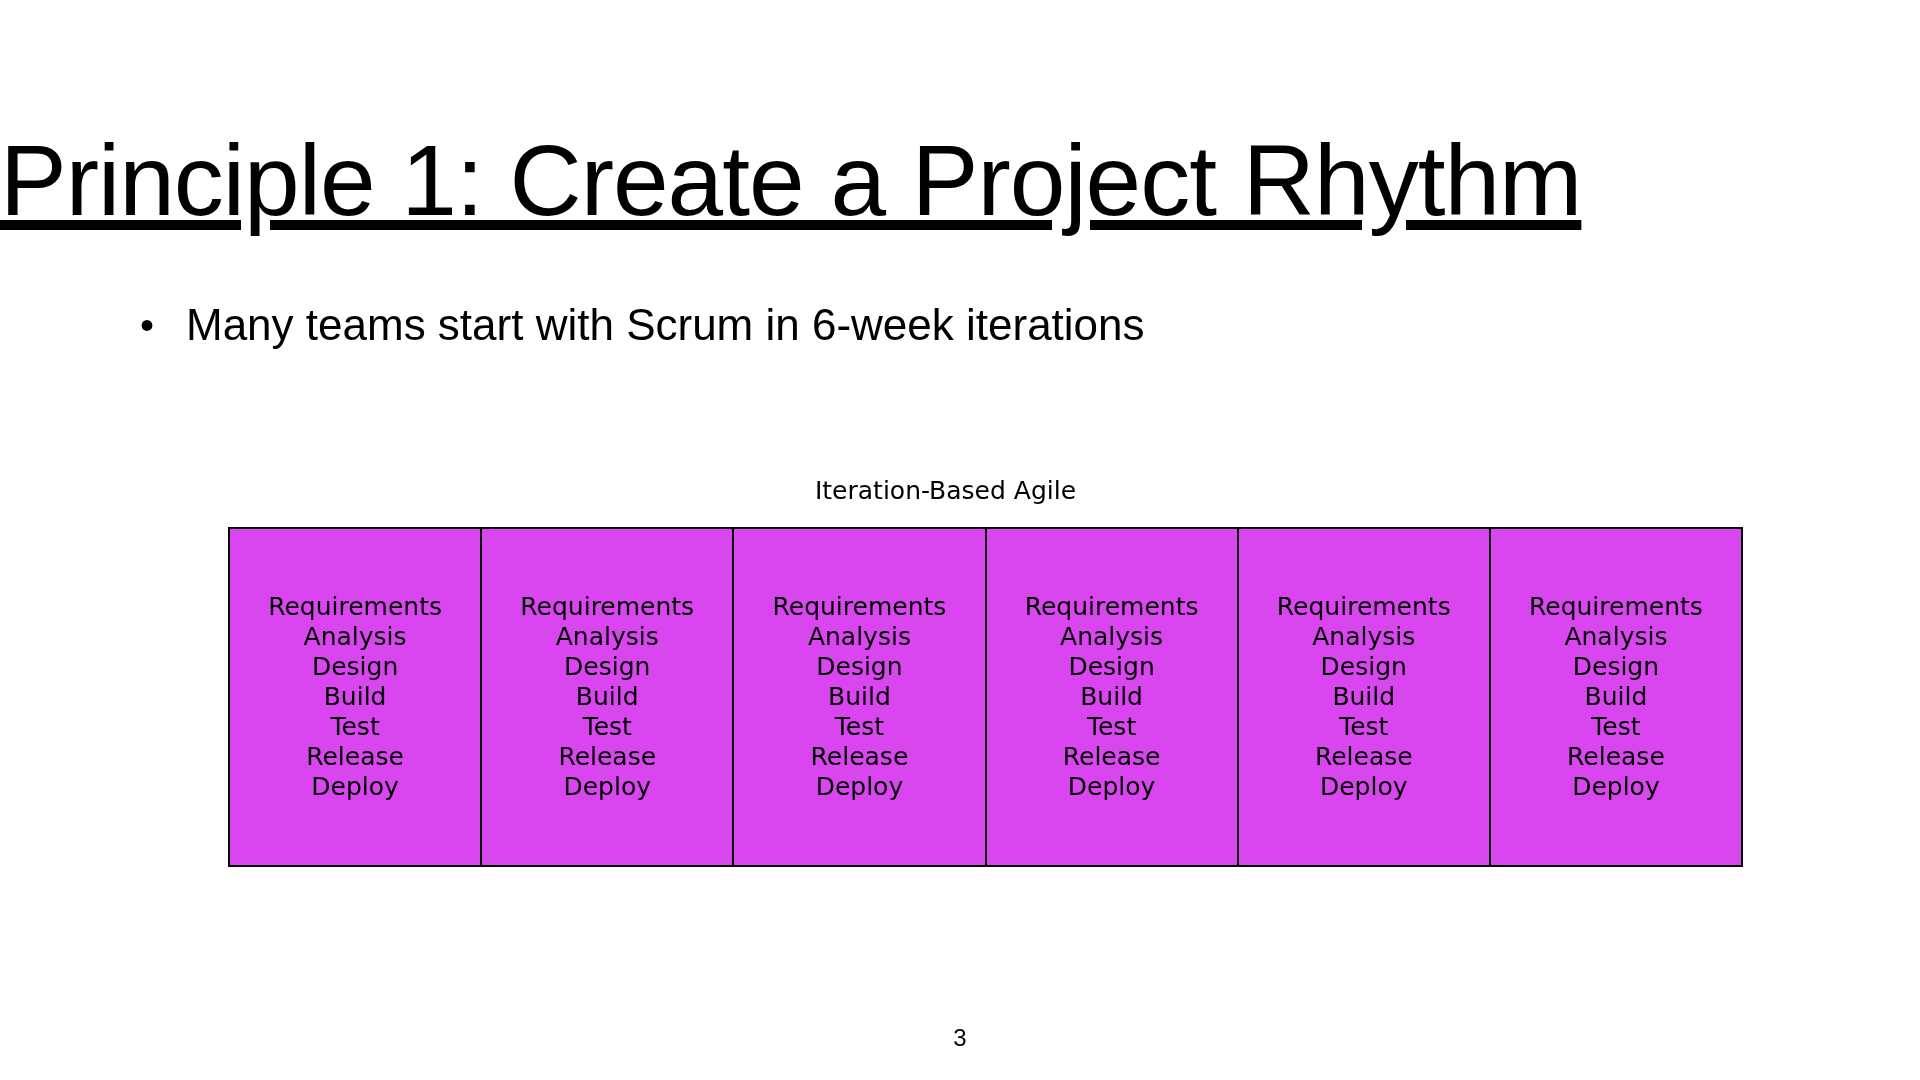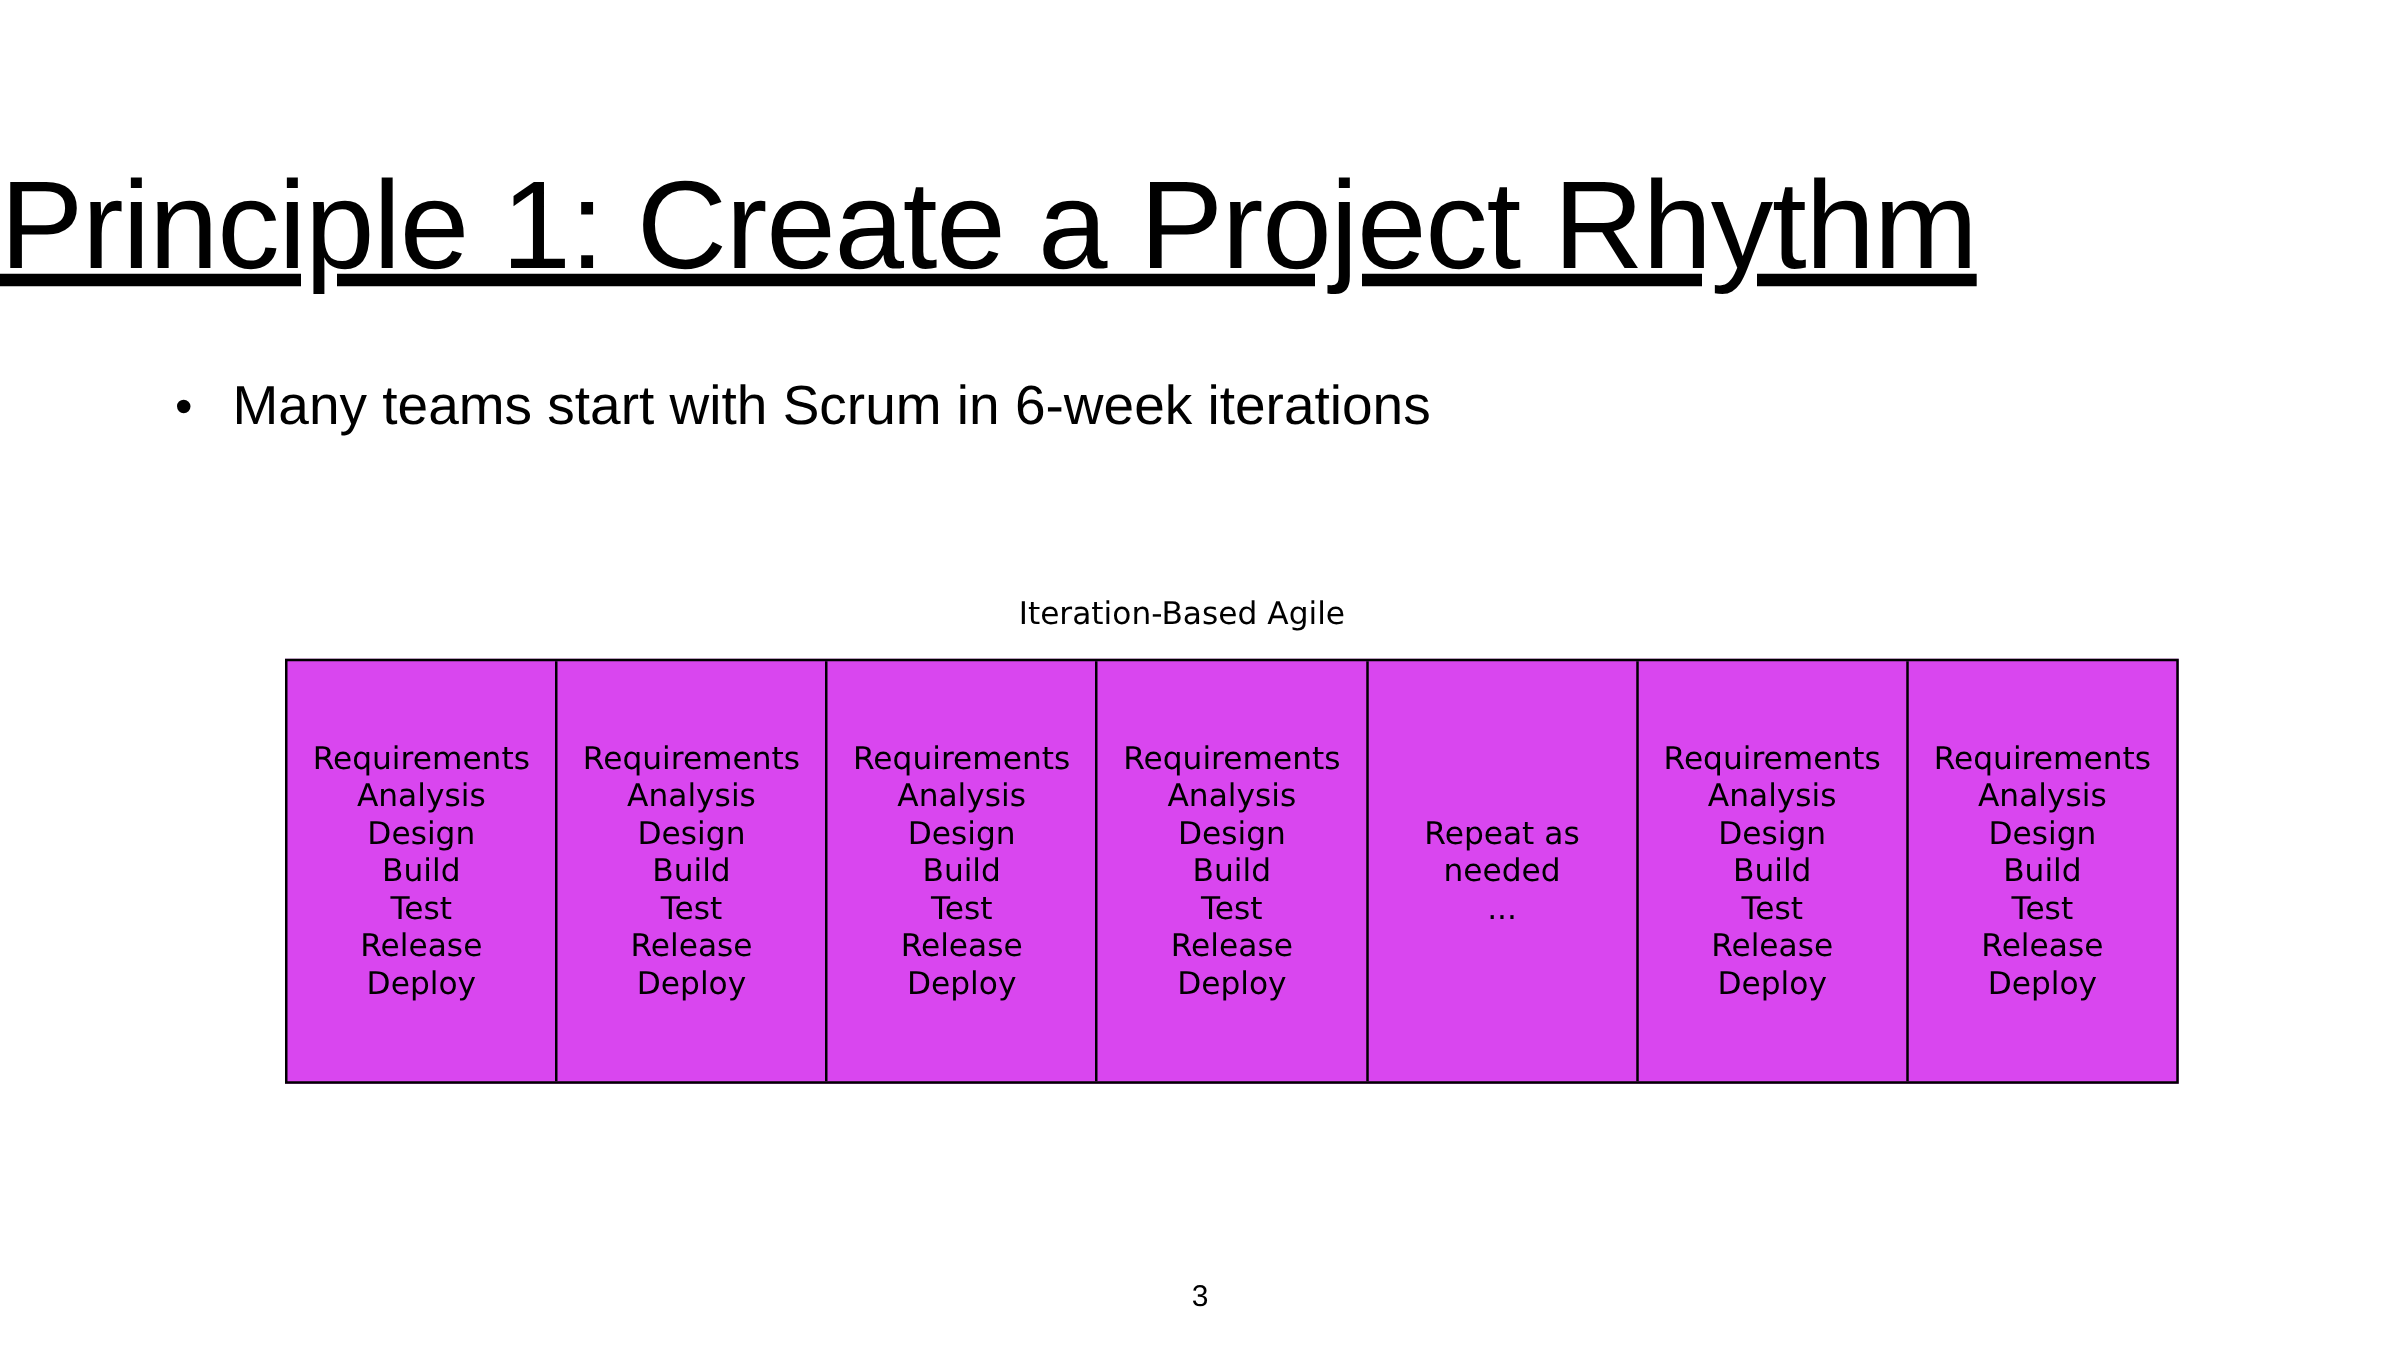--- a/index.html
+++ b/index.html
@@ -167,27 +167,20 @@
           <div>Analysis</div>
           <div>Design</div>
           <div>Build</div>
           <div>Test</div>
           <div>Release</div>
           <div>Deploy</div>
         </div>
       </div>
       <div class="timebox">
         <div>
-          <div>Repeat as</div>
-          <div>needed</div>
-          <div>...</div>
-        </div>
-      </div>
-      <div class="timebox">
-        <div>
           <div>Requirements</div>
           <div>Analysis</div>
           <div>Design</div>
           <div>Build</div>
           <div>Test</div>
           <div>Release</div>
           <div>Deploy</div>
         </div>
       </div>
       <div class="timebox">

